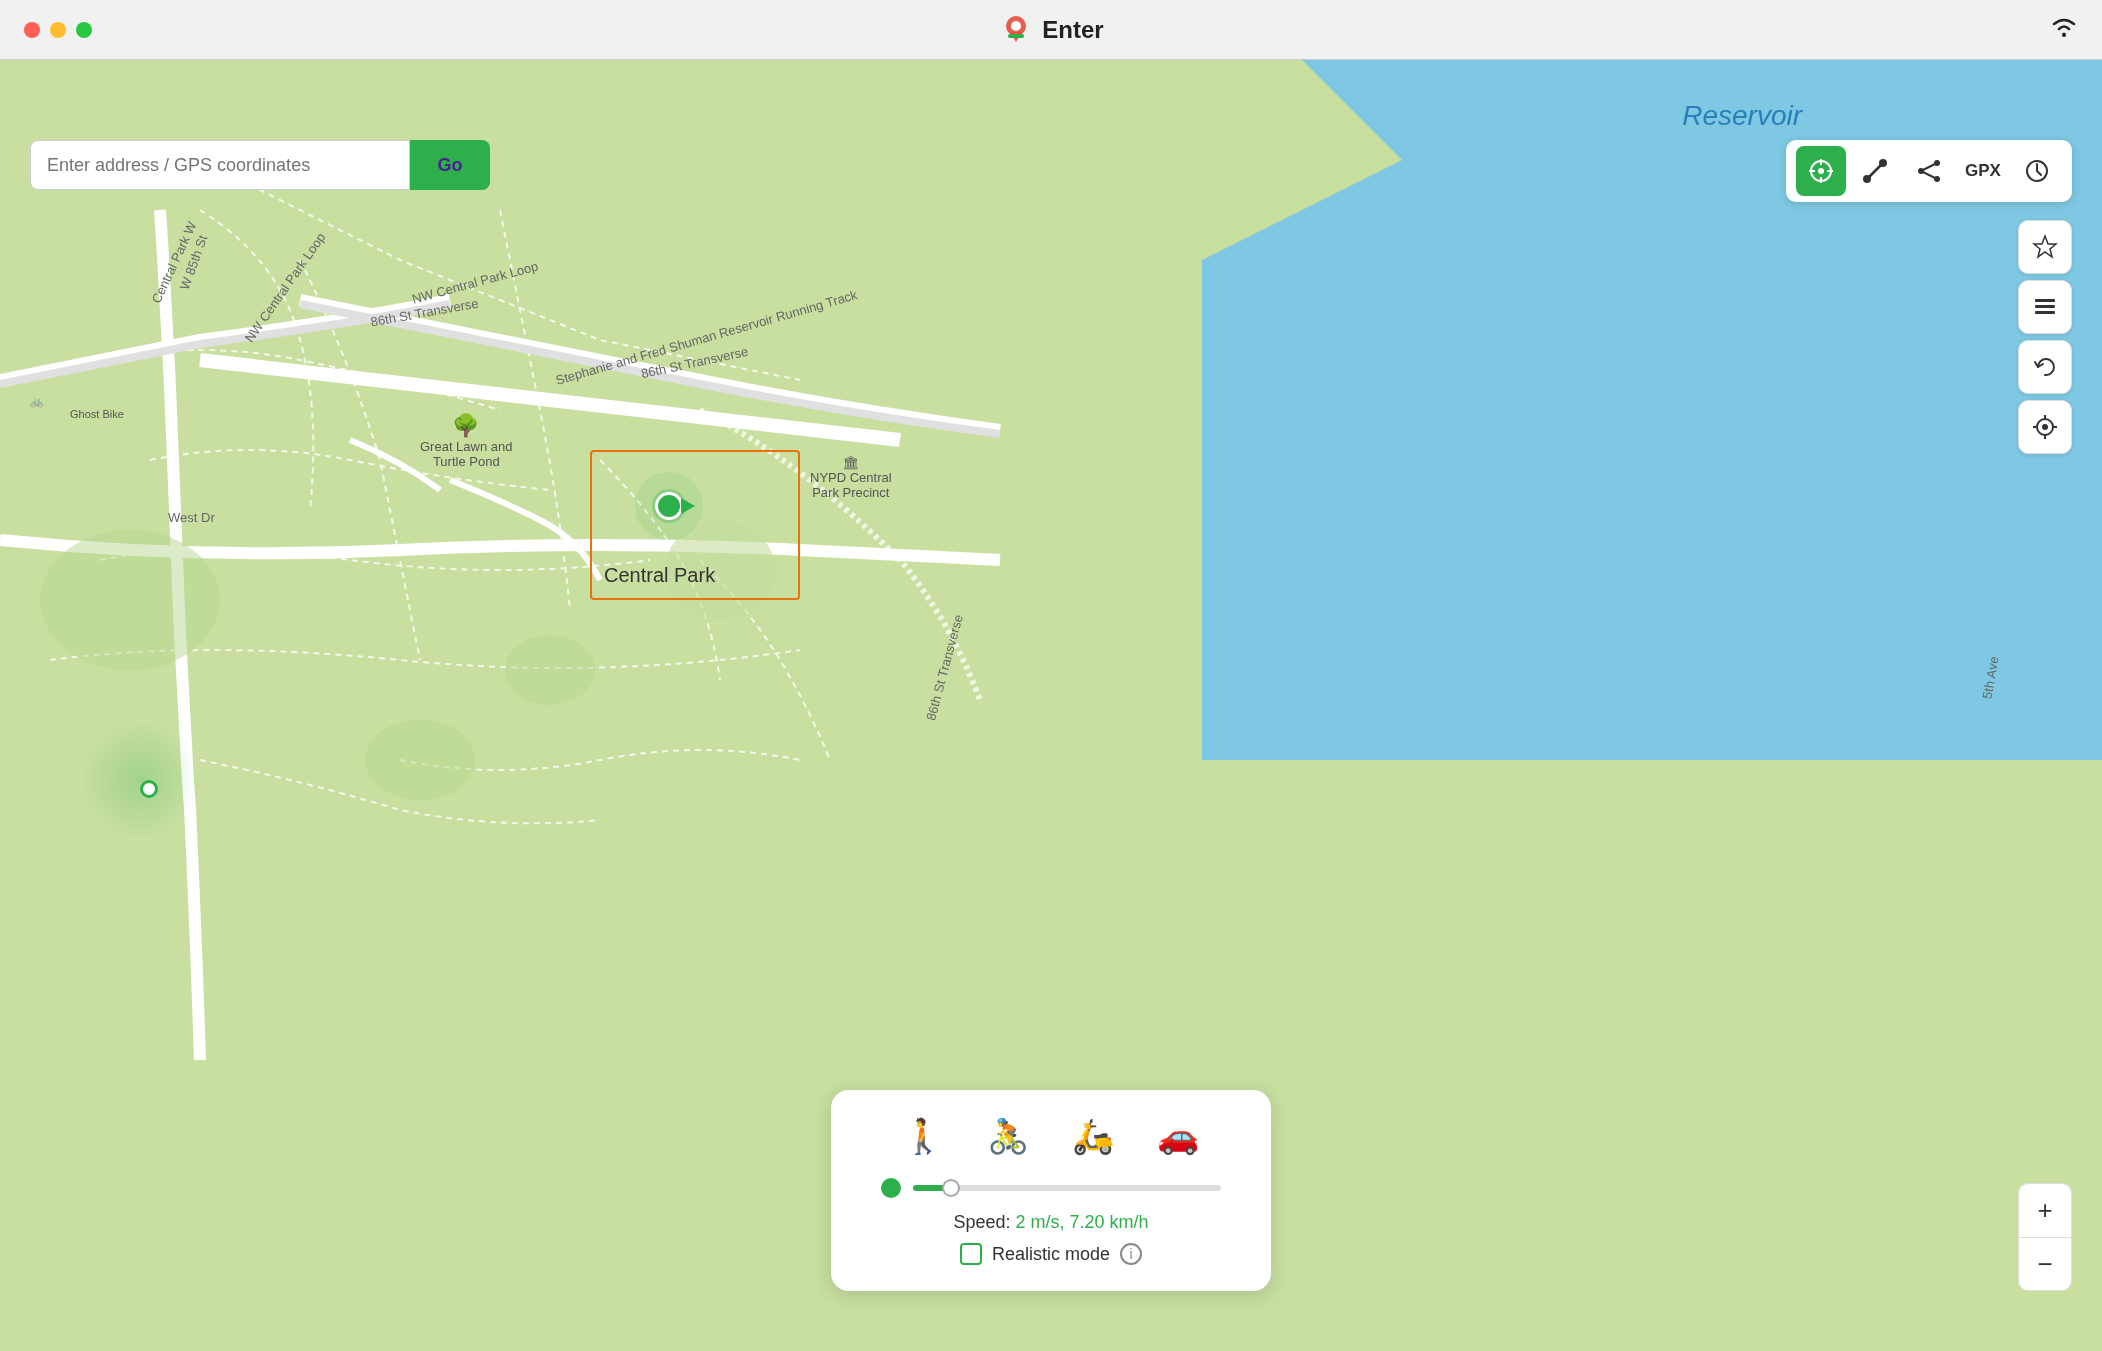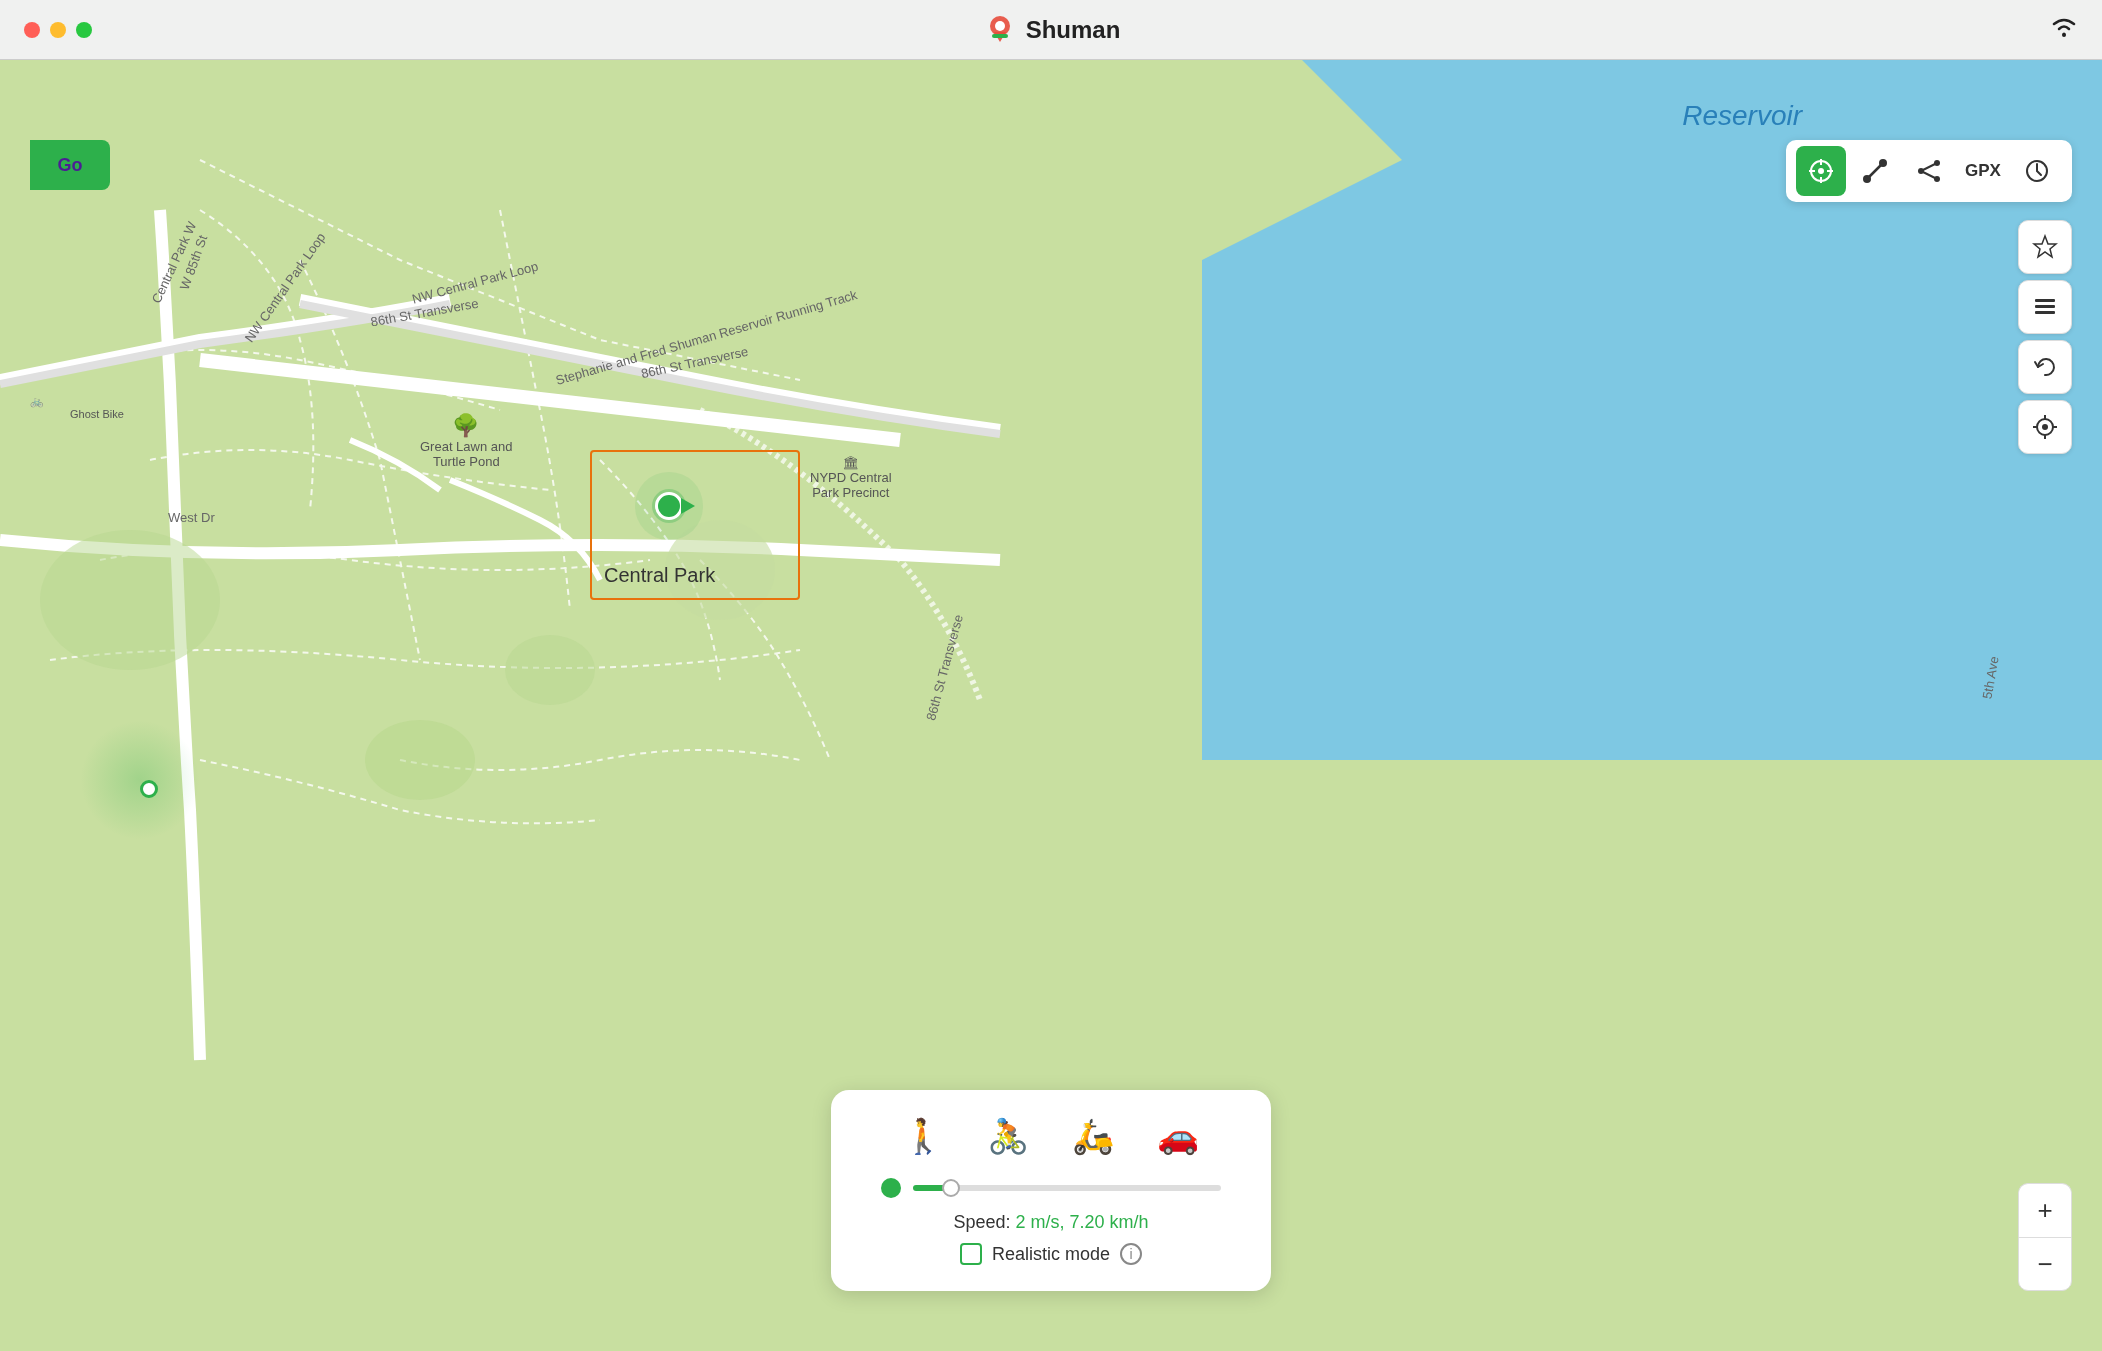--- a/index.html
+++ b/index.html
@@ -418,21 +418,21 @@
     <button class="window-btn btn-min"></button>
     <button class="window-btn btn-max"></button>
   </div>
   <div class="titlebar-logo">
     <svg width="36" height="36" viewBox="0 0 36 36">
       <circle cx="18" cy="14" r="10" fill="#e74c3c" opacity="0.9"></circle>
       <circle cx="18" cy="14" r="5" fill="white"></circle>
       <polygon points="18,30 12,20 24,20" fill="#e74c3c" opacity="0.9"></polygon>
       <rect x="10" y="22" width="16" height="4" rx="2" fill="#2db04b"></rect>
     </svg>
-    <span>Shuman</span>
+    <span>Enter</span>
   </div>
   <div class="wifi-icon">
     <svg width="28" height="22" viewBox="0 0 28 22">
       <path d="M14 18 L14 18" stroke="#222" stroke-width="3" stroke-linecap="round"></path>
       <path d="M9 13 Q14 8 19 13" stroke="#222" stroke-width="2.5" fill="none" stroke-linecap="round"></path>
       <path d="M4 8 Q14 0 24 8" stroke="#222" stroke-width="2.5" fill="none" stroke-linecap="round"></path>
       <circle cx="14" cy="19" r="2" fill="#222"></circle>
     </svg>
   </div>
 </div>
@@ -524,20 +524,21 @@
   <div class="central-park-box"></div>
 
   <div class="location-marker">
     <div class="marker-dot"></div>
     <div class="marker-arrow"></div>
   </div>
 
   <div class="central-park-label">Central Park</div>
 
   <div class="search-bar">
+    <input type="text" class="search-input" placeholder="Enter address / GPS coordinates" style="">
     <button class="search-btn">Go</button>
   </div>
 
   <div class="top-toolbar">
     <button class="toolbar-btn active" title="Teleport">
       <svg width="28" height="28" viewBox="0 0 28 28">
         <circle cx="14" cy="14" r="10" stroke="white" stroke-width="2" fill="none"></circle>
         <line x1="14" y1="2" x2="14" y2="8" stroke="white" stroke-width="2"></line>
         <line x1="14" y1="20" x2="14" y2="26" stroke="white" stroke-width="2"></line>
         <line x1="2" y1="14" x2="8" y2="14" stroke="white" stroke-width="2"></line>

